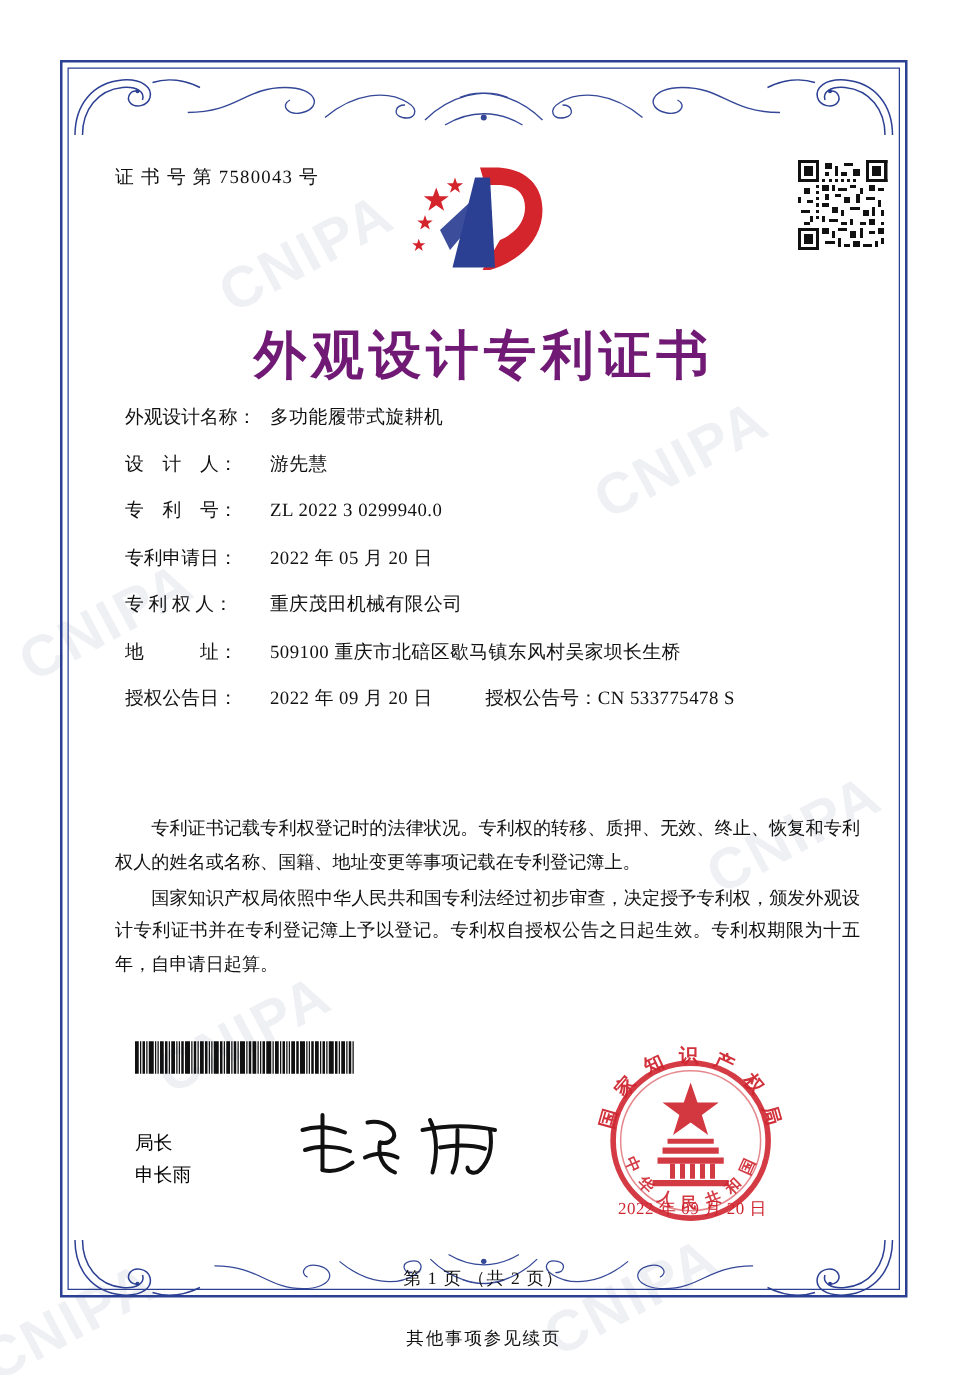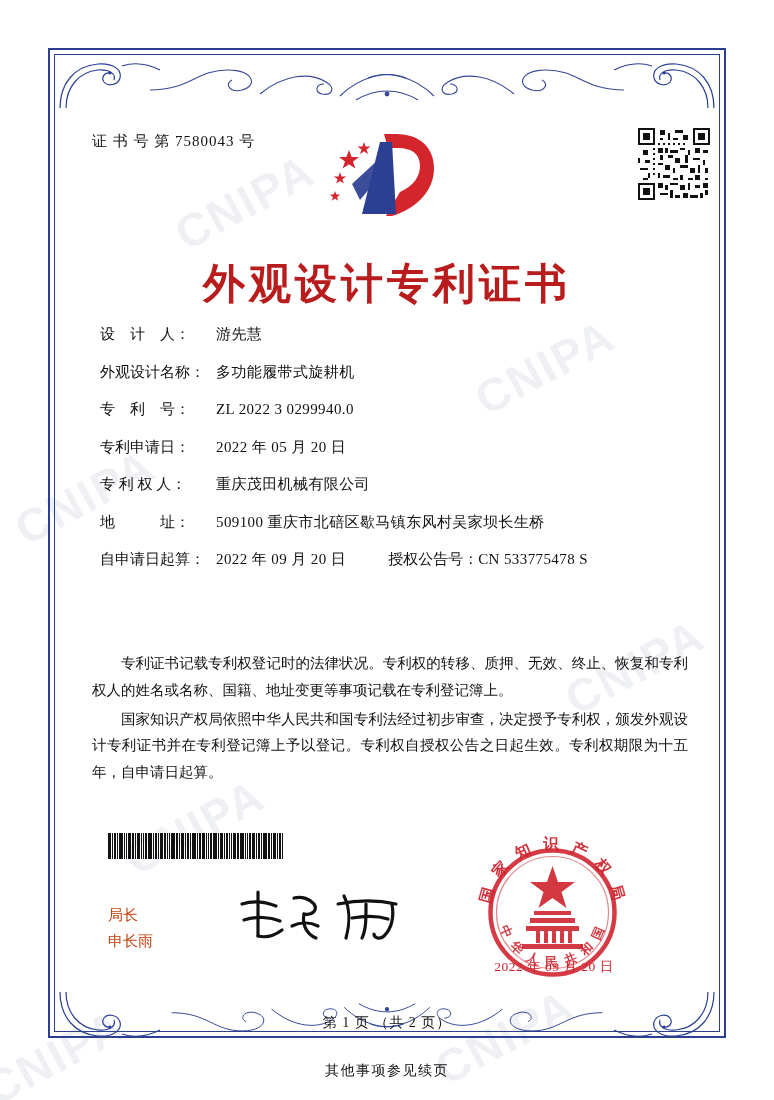--- a/index.html
+++ b/index.html
@@ -135,21 +135,21 @@
   .emblem svg { display:block; width:100%; height:100%; }
 
   .doc-title {
     position: absolute;
     left: 0; right: 0;
     top: 228px;
     text-align: center;
     font-size: 42px;
     font-weight: bold;
     letter-spacing: 4px;
-    color: #b91c1c;
+    color: #701a75;
     font-family: "DejaVu Serif", "Liberation Serif", serif;
   }
 
   
   .fields {
     position: absolute;
     left: 100px;
     top: 326px;
     width: 580px;
     font-size: 15px;
@@ -211,21 +211,21 @@
     margin-right: 1px;
   }
 
   
   .sig-labels {
     position: absolute;
     left: 108px;
     top: 902px;
     font-size: 15px;
     line-height: 1.75;
-    color: #c2410c;
+    color: #000000;
   }
   .signature {
     position: absolute;
     left: 232px;
     top: 886px;
     width: 190px;
     height: 62px;
     color: #111;
   }
   .signature svg { width: 100%; height: 100%; display: block; }
@@ -456,45 +456,45 @@
           <rect x="25" y="26" width="1" height="2"></rect>
         <rect x="27" y="25" width="1" height="2"></rect>
       </g>
     </svg>
   </div>
 
   <h1 class="doc-title">外观设计专利证书</h1>
 
   <div class="fields">
     <div class="field-row">
+      <span class="field-label">外观设计名称：</span>
+      <span class="field-value">多功能履带式旋耕机</span>
+    </div>
+    <div class="field-row">
       <span class="field-label">设　计　人：</span>
       <span class="field-value">游先慧</span>
-    </div>
-    <div class="field-row">
-      <span class="field-label">外观设计名称：</span>
-      <span class="field-value">多功能履带式旋耕机</span>
     </div>
     <div class="field-row">
       <span class="field-label">专　利　号：</span>
       <span class="field-value">ZL 2022 3 0299940.0</span>
     </div>
     <div class="field-row">
       <span class="field-label">专利申请日：</span>
       <span class="field-value">2022 年 05 月 20 日</span>
     </div>
     <div class="field-row">
       <span class="field-label">专 利 权 人：</span>
       <span class="field-value">重庆茂田机械有限公司</span>
     </div>
     <div class="field-row">
       <span class="field-label">地　　　址：</span>
       <span class="field-value">509100 重庆市北碚区歇马镇东风村吴家坝长生桥</span>
     </div>
     <div class="field-row pair">
-      <span class="field-label">自申请日起算：</span>
+      <span class="field-label">授权公告日：</span>
       <span class="field-value">2022 年 09 月 20 日</span>
       <span class="second-label">授权公告号：</span>
       <span class="field-value">CN 533775478 S</span>
     </div>
   </div>
 
   <div class="body-text">
     <p>专利证书记载专利权登记时的法律状况。专利权的转移、质押、无效、终止、恢复和专利权人的姓名或名称、国籍、地址变更等事项记载在专利登记簿上。</p>
     <p>国家知识产权局依照中华人民共和国专利法经过初步审查，决定授予专利权，颁发外观设计专利证书并在专利登记簿上予以登记。专利权自授权公告之日起生效。专利权期限为十五年，自申请日起算。</p>
   </div>

